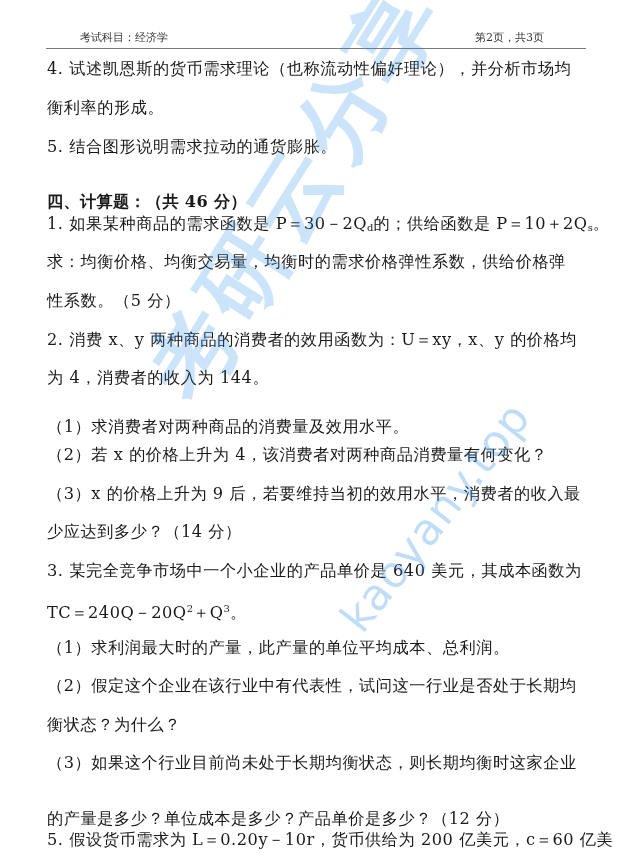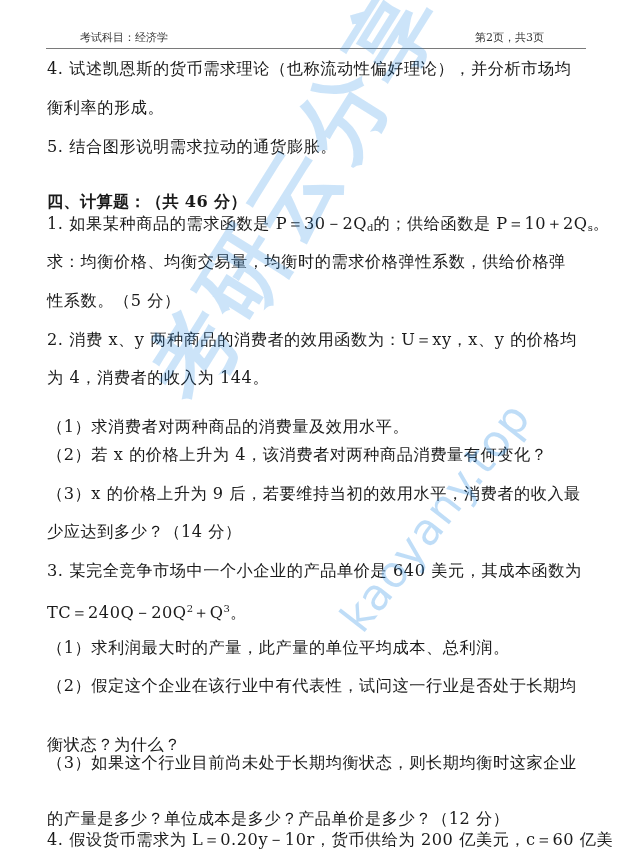--- a/index.html
+++ b/index.html
@@ -129,23 +129,23 @@
     <div class="line" style="top:313px">为 4，消费者的收入为 144。</div>
     <div class="line" style="top:362px">（1）求消费者对两种商品的消费量及效用水平。</div>
     <div class="line" style="top:390px">（2）若 x 的价格上升为 4，该消费者对两种商品消费量有何变化？</div>
     <div class="line" style="top:429px">（3）x 的价格上升为 9 后，若要维持当初的效用水平，消费者的收入最</div>
     <div class="line" style="top:467px">少应达到多少？（14 分）</div>
 
     <div class="line" style="top:506px">3. 某完全竞争市场中一个小企业的产品单价是 640 美元，其成本函数为</div>
     <div class="line" style="top:544px"><span>TC＝240Q－20Q</span><sup>2</sup><span>＋Q</span><sup>3</sup><span>。</span></div>
     <div class="line" style="top:583px">（1）求利润最大时的产量，此产量的单位平均成本、总利润。</div>
     <div class="line" style="top:621px">（2）假定这个企业在该行业中有代表性，试问这一行业是否处于长期均</div>
-    <div class="line" style="top:680px">衡状态？为什么？</div>
+    <div class="line" style="top:660px">衡状态？为什么？</div>
     <div class="line" style="top:698px">（3）如果这个行业目前尚未处于长期均衡状态，则长期均衡时这家企业</div>
     <div class="line" style="top:754px">的产量是多少？单位成本是多少？产品单价是多少？（12 分）</div>
 
-    <div class="line" style="top:775px">4. 假设货币需求为 L＝0.20y－10r，货币供给为 200 亿美元，c＝60 亿美</div>
+    <div class="line" style="top:775px">5. 假设货币需求为 L＝0.20y－10r，货币供给为 200 亿美元，c＝60 亿美</div>
 
   </div>
 
   <div class="watermark wm-cn">考研云分享</div>
   <div class="watermark wm-url">kaoyany.top</div>
 </div>
 
 </body></html>

